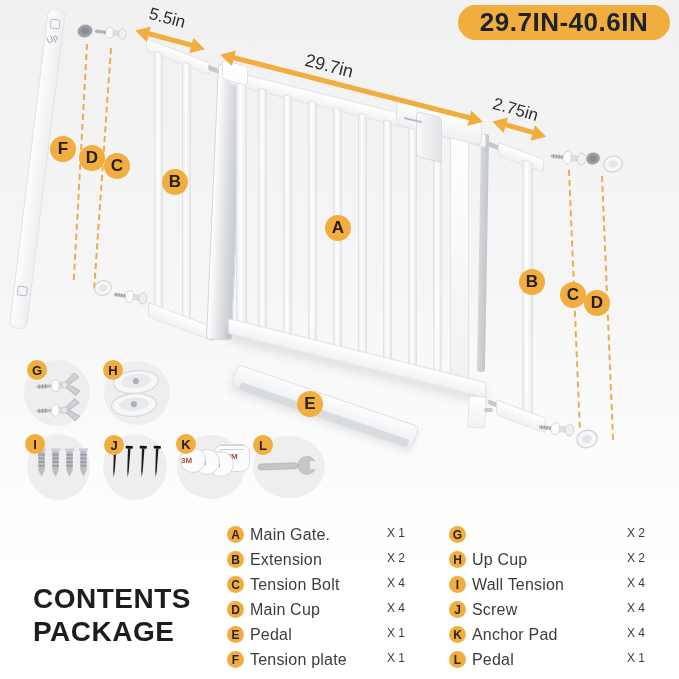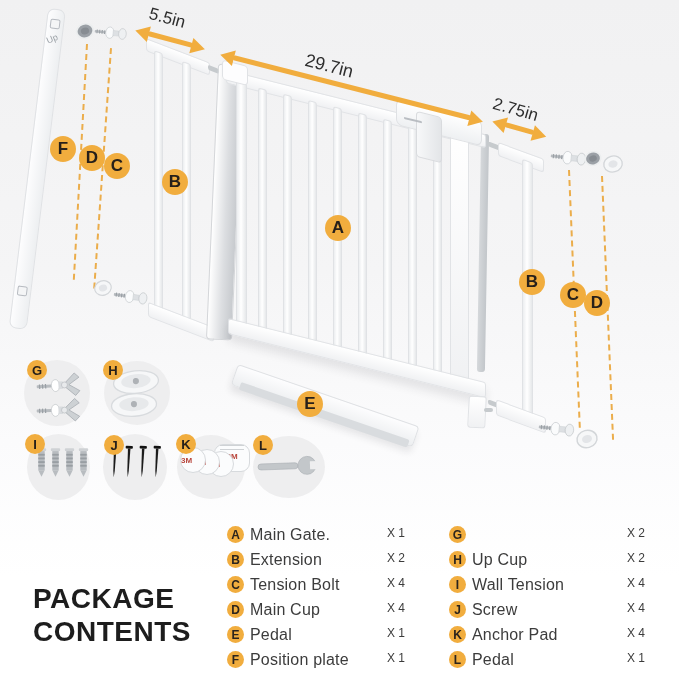--- a/index.html
+++ b/index.html
@@ -148,20 +148,21 @@
     <symbol id="sym-wrench" viewBox="0 0 64 22">
       <rect x="1" y="8" width="40" height="6" rx="3" fill="#c3c7ca" stroke="#aaafb3" stroke-width="0.6"></rect>
       <circle cx="50" cy="11" r="9" fill="#c3c7ca" stroke="#aaafb3" stroke-width="0.6"></circle>
       <rect x="53" y="7" width="11" height="8" fill="#eeeeef"></rect>
     </symbol>
   </defs>
 </svg>
 
 <div id="stage">
 
+  <div id="range-badge">29.7IN-40.6IN</div>
 
   <div class="dim-arrow" id="arrow-55"></div>
   <div class="dim-arrow" id="arrow-297"></div>
   <div class="dim-arrow" id="arrow-275"></div>
   <div class="dim-label" id="label-55">5.5in</div>
   <div class="dim-label" id="label-297">29.7in</div>
   <div class="dim-label" id="label-275">2.75in</div>
 
   <div id="position-plate">
     <span class="plate-icon" id="plate-icon-top"></span>
@@ -316,22 +317,22 @@
   <span class="mk" style="left:584px;top:290px">D</span>
   <span class="mk" style="left:297px;top:391px">E</span>
   <span class="mk sm" style="left:27px;top:360px">G</span>
   <span class="mk sm" style="left:103px;top:360px">H</span>
   <span class="mk sm" style="left:25px;top:434px">I</span>
   <span class="mk sm" style="left:104px;top:435px">J</span>
   <span class="mk sm" style="left:176px;top:434px">K</span>
   <span class="mk sm" style="left:253px;top:435px">L</span>
 
   <div id="package-title">
+    <div>CONTENTS</div>
     <div>PACKAGE</div>
-    <div>CONTENTS</div>
   </div>
 
   <div class="legend-col" id="legend-left">
     <div class="lrow">
       <span class="lb">A</span>
       <span class="ln">Main Gate.</span>
       <span class="lc">X 1</span>
     </div>
     <div class="lrow">
       <span class="lb">B</span>
@@ -348,21 +349,21 @@
       <span class="ln">Main Cup</span>
       <span class="lc">X 4</span>
     </div>
     <div class="lrow">
       <span class="lb">E</span>
       <span class="ln">Pedal</span>
       <span class="lc">X 1</span>
     </div>
     <div class="lrow">
       <span class="lb">F</span>
-      <span class="ln">Position plate</span>
+      <span class="ln">Tension plate</span>
       <span class="lc">X 1</span>
     </div>
   </div>
 
   <div class="legend-col" id="legend-right">
     <div class="lrow">
       <span class="lb">G</span>
       <span class="lc">X 2</span>
     </div>
     <div class="lrow">

